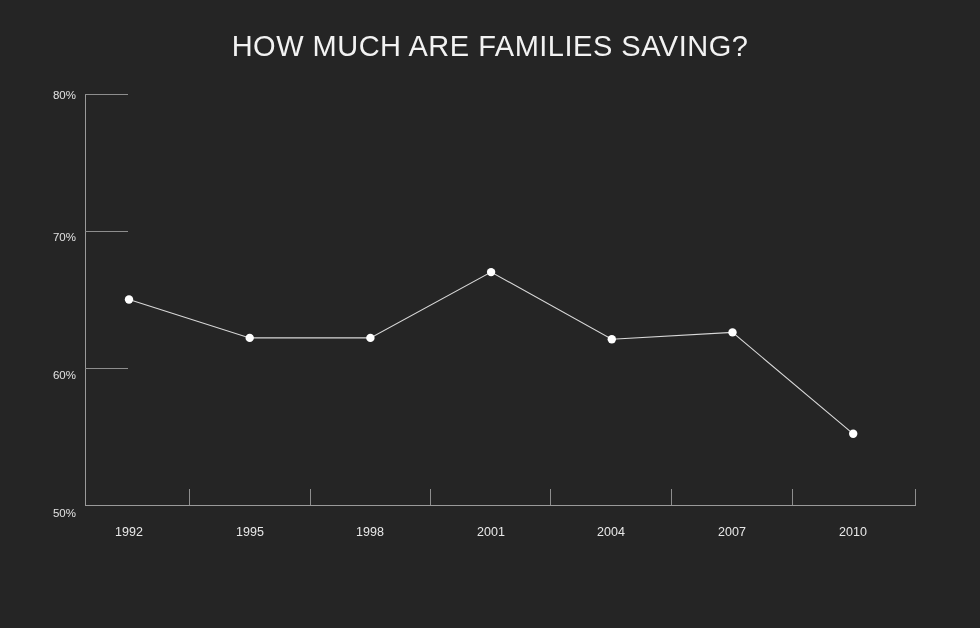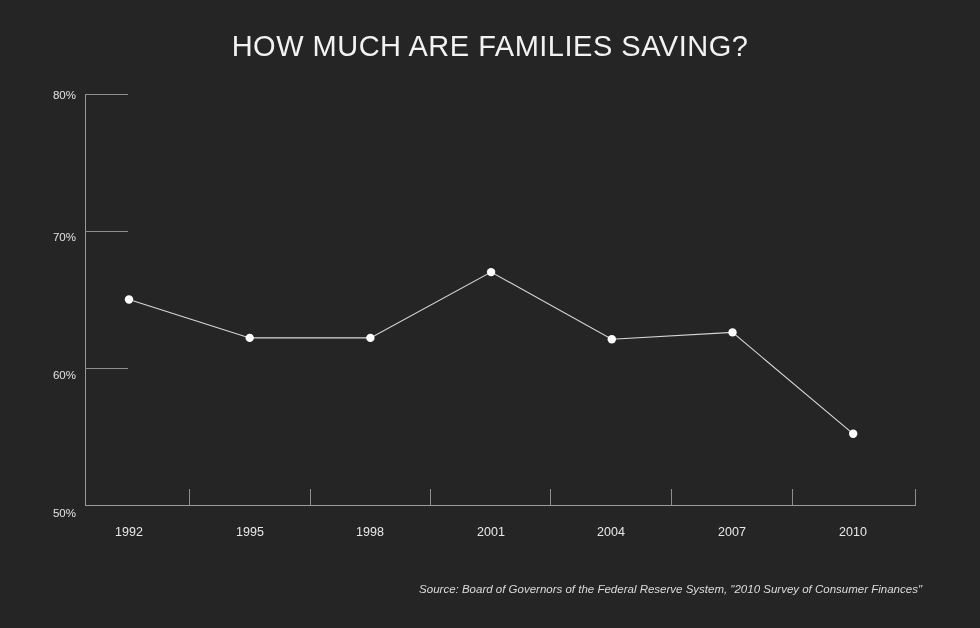--- a/index.html
+++ b/index.html
@@ -131,15 +131,14 @@
         <circle cx="249.7" cy="337.9" r="4.2" class="series-marker"></circle>
         <circle cx="370.4" cy="337.9" r="4.2" class="series-marker"></circle>
         <circle cx="491.1" cy="272.1" r="4.2" class="series-marker"></circle>
         <circle cx="611.8" cy="339.2" r="4.2" class="series-marker"></circle>
         <circle cx="732.5" cy="332.4" r="4.2" class="series-marker"></circle>
         <circle cx="853.2" cy="433.8" r="4.2" class="series-marker"></circle>
       </g>
 
   </svg>
 
-  <div id="source-note">Source: Board of Governors of the Federal Reserve System, "2010 Survey of Consumer Finances"</div>
 
 </div>
 
 </body></html>

